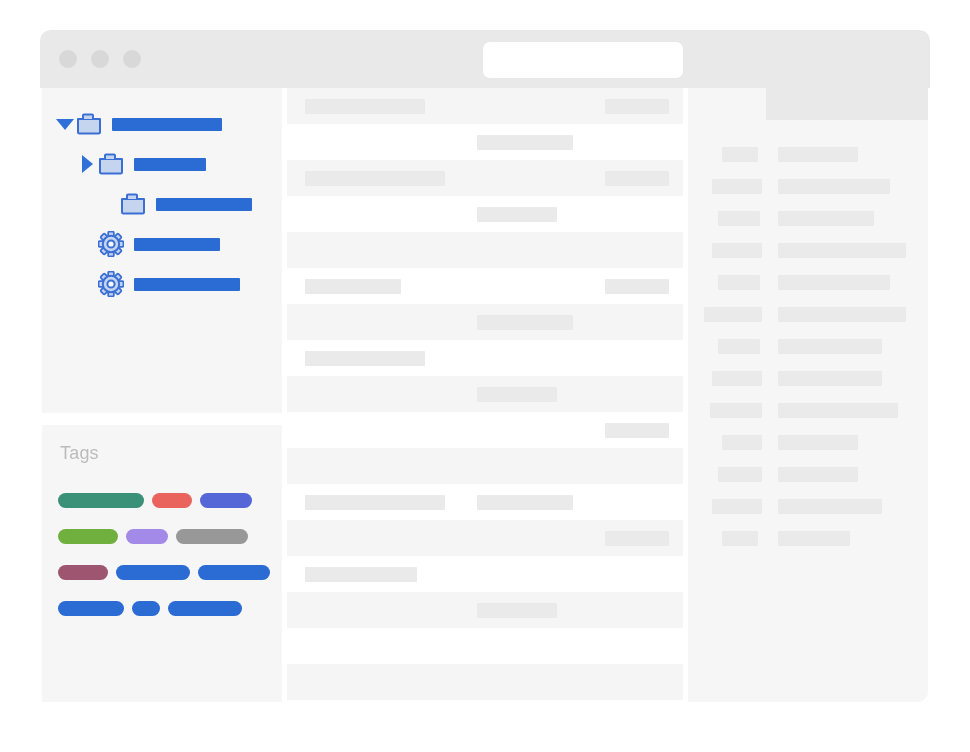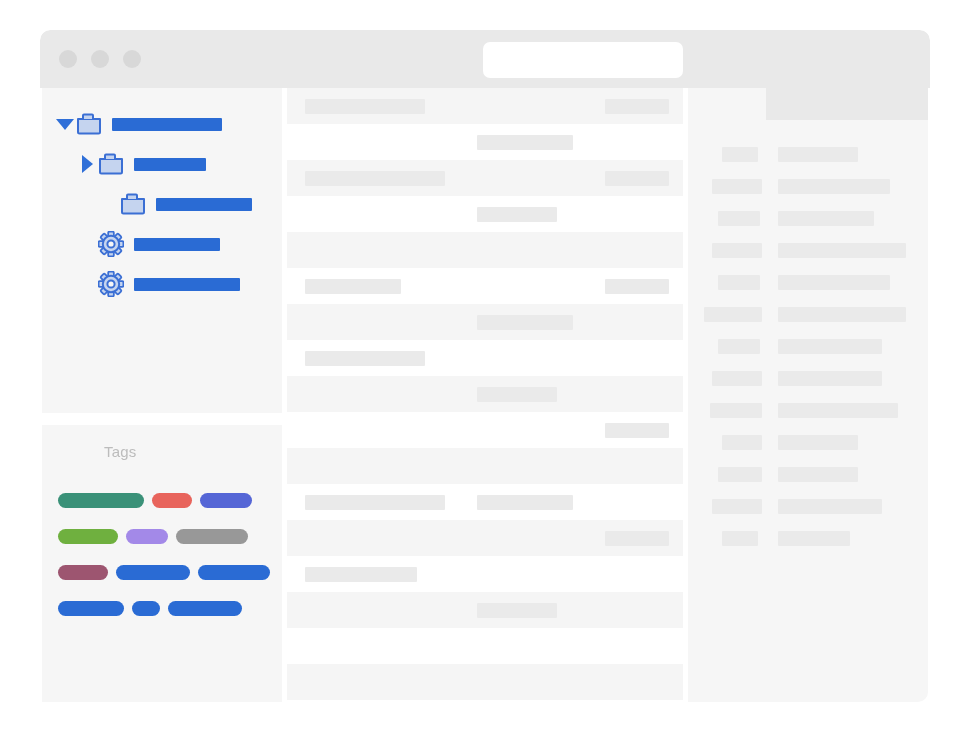--- a/index.html
+++ b/index.html
@@ -132,24 +132,23 @@
     left: 2px;
     top: 337px;
     width: 240px;
     height: 277px;
     background: #f6f6f6;
   }
   .tags-title {
     position: absolute;
     left: 18px;
     top: 18px;
-    font-size: 15px;
+    font-size: 18px;
     color: #bcbcbc;
     letter-spacing: 0.2px;
-    margin-left: 44px;
   }
   .tag-rows {
     position: absolute;
     left: 16px;
     top: 57px;
     width: 210px;
   }
   .tag-row {
     display: flex;
     align-items: center;

